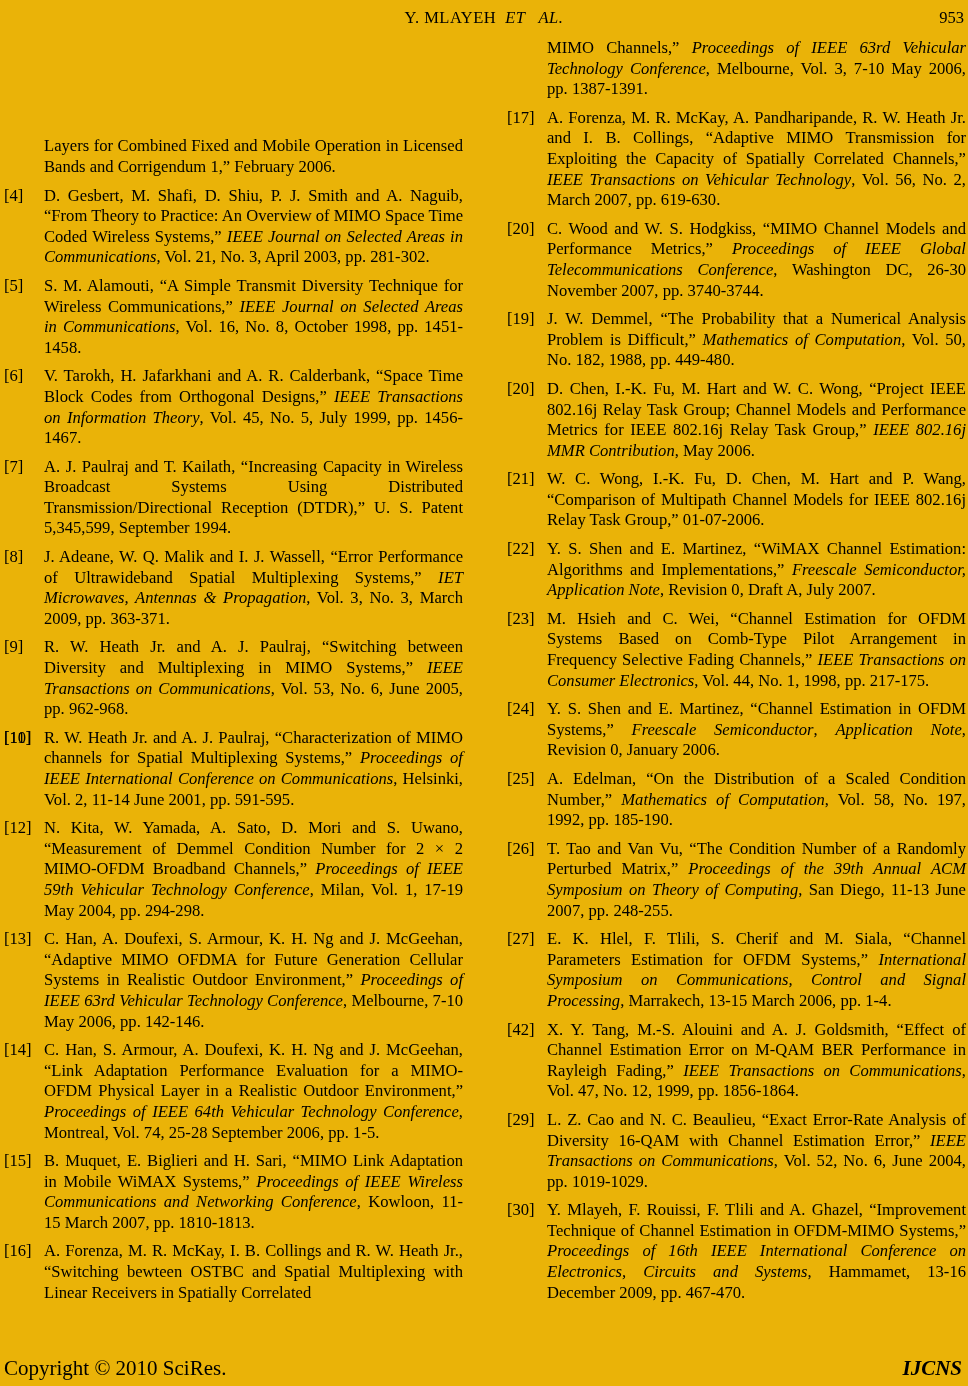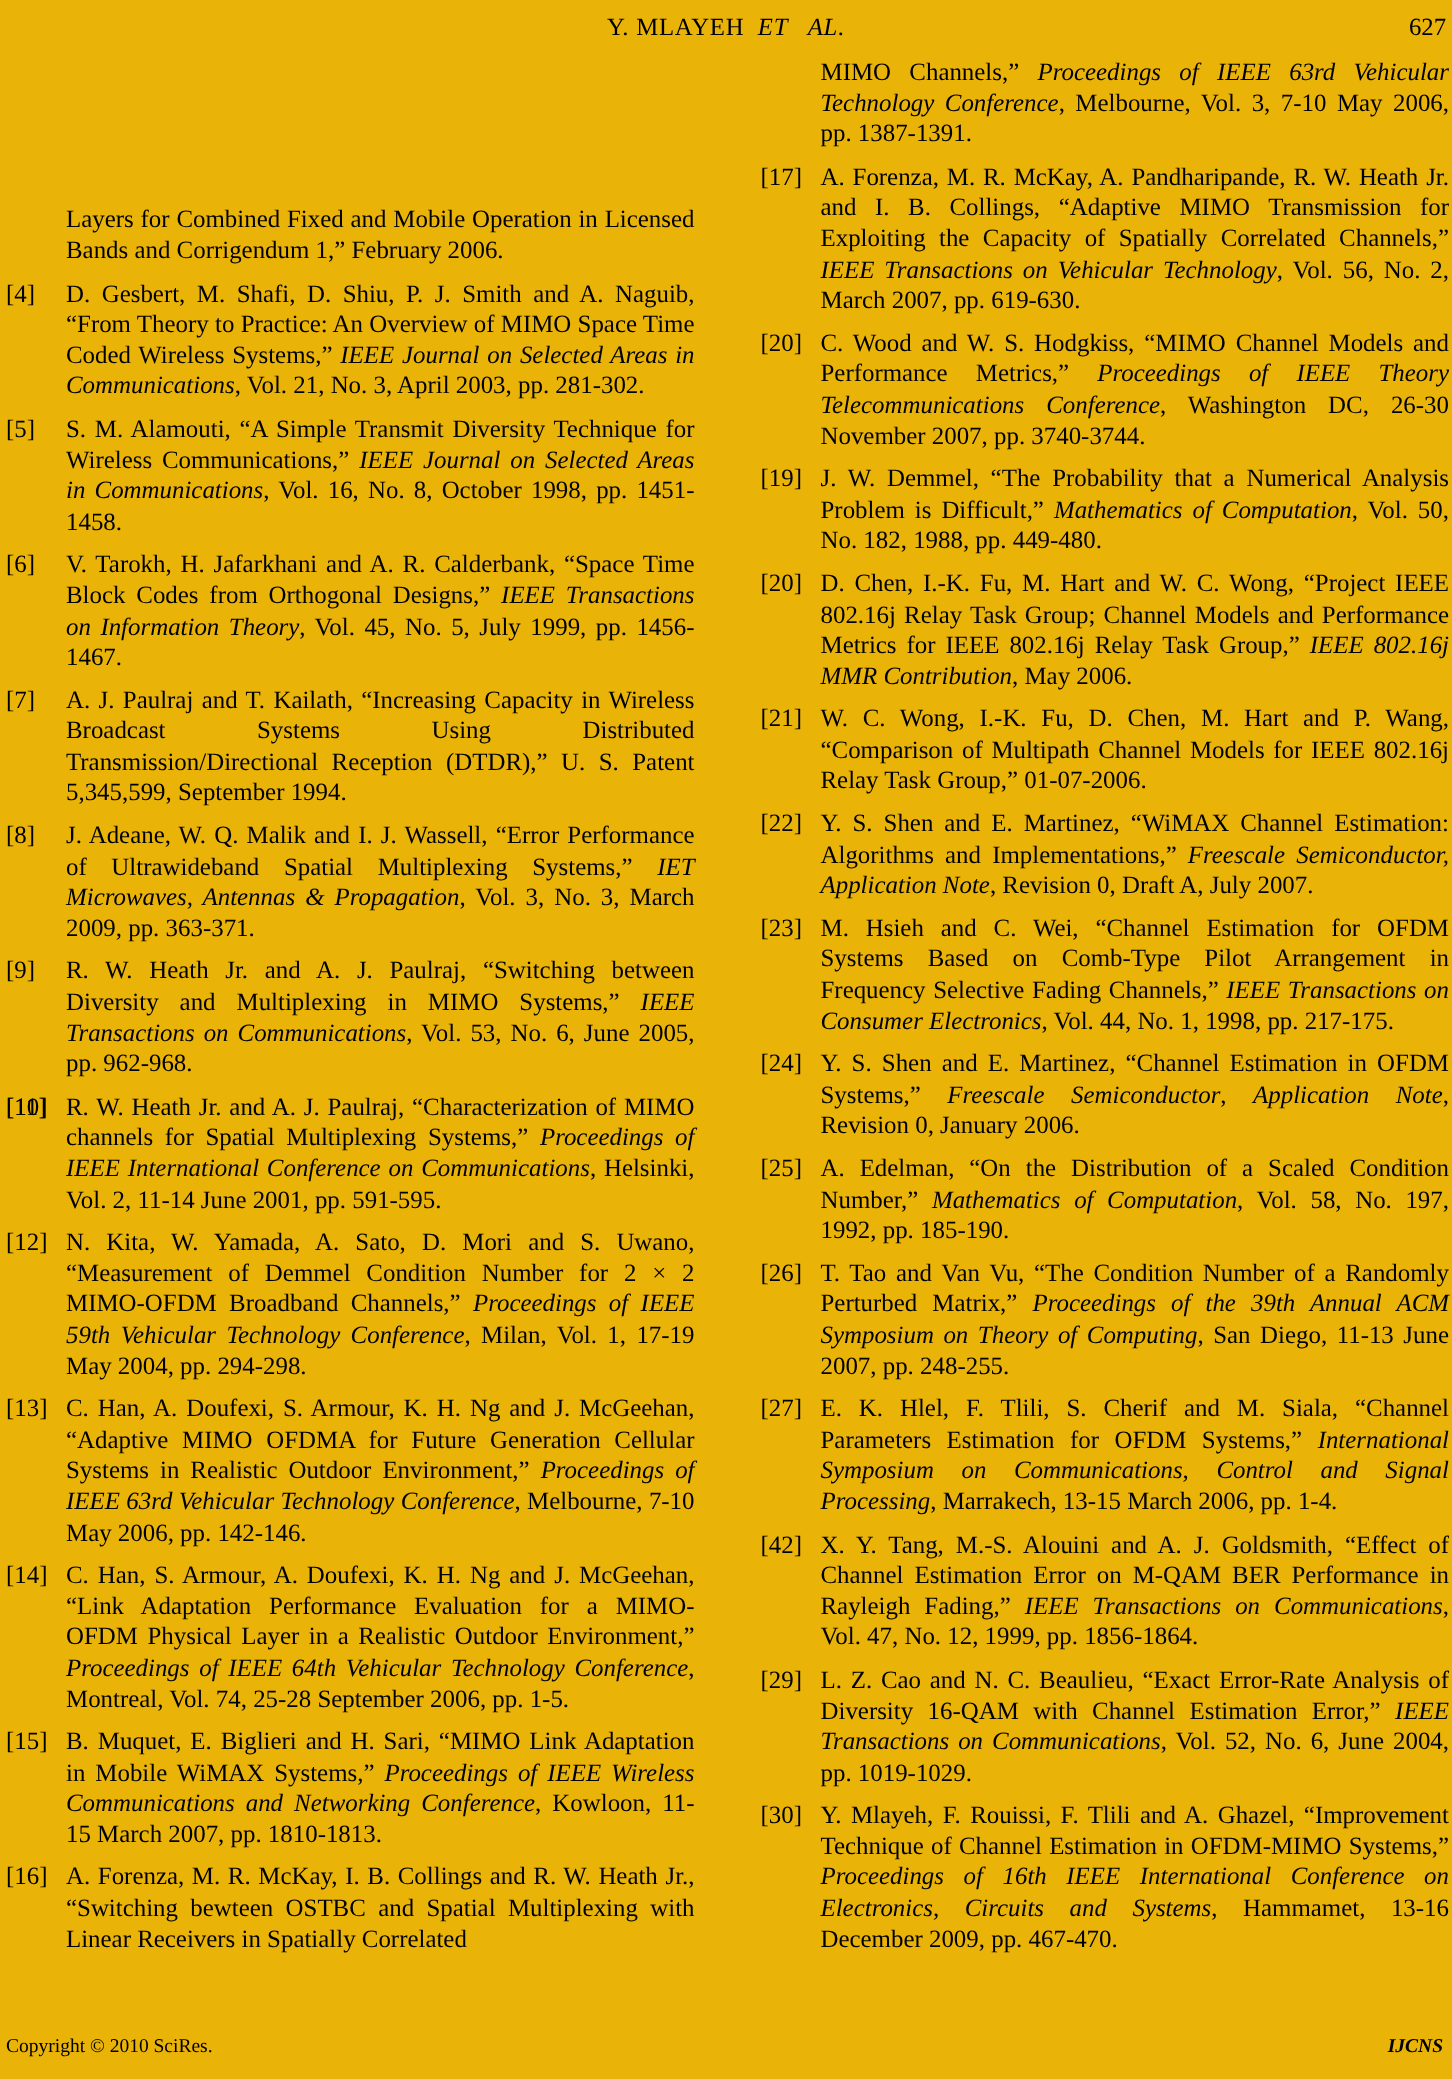--- a/index.html
+++ b/index.html
@@ -58,41 +58,41 @@
     left: 0;
     top: 0;
   }
   .it { font-style: italic; }
   .footer {
     position: absolute;
     left: 4px;
     right: 4px;
     bottom: 8px;
     height: 22px;
-    font-size: 13px;
+    font-size: 21px;
   }
   .copyright { position: absolute; left: 0; top: 0; }
   .journal {
     position: absolute;
     right: 2px;
     top: 0;
     font-style: italic;
     font-weight: bold;
   }
 </style>
 </head>
 <body>
 
 <div class="page">
 
   <div class="header">
     <div class="running-title">
       <span>Y. MLAYEH</span><span class="suffix">ET AL.</span>
     </div>
-    <span class="page-number">627</span>
+    <span class="page-number">953</span>
   </div>
 
   <div class="content">
     <div class="col" id="col-left">
         <div class="ref"><span class="num"></span><span><span>Layers for Combined Fixed and Mobile Operation in Licensed Bands and Corrigendum 1,” February 2006.</span></span></div>
         <div class="ref"><span class="num">[4]</span><span><span>D. Gesbert, M. Shafi, D. Shiu, P. J. Smith and A. Naguib, “From Theory to Practice: An Overview of MIMO Space Time Coded Wireless Systems,” </span><span class="it">IEEE Journal on Selected Areas in Communications</span><span>, Vol. 21, No. 3, April 2003, pp. 281-302.</span></span></div>
         <div class="ref"><span class="num">[5]</span><span><span>S. M. Alamouti, “A Simple Transmit Diversity Technique for Wireless Communications,” </span><span class="it">IEEE Journal on Selected Areas in Communications</span><span>, Vol. 16, No. 8, October 1998, pp. 1451-1458.</span></span></div>
         <div class="ref"><span class="num">[6]</span><span><span>V. Tarokh, H. Jafarkhani and A. R. Calderbank, “Space Time Block Codes from Orthogonal Designs,” </span><span class="it">IEEE Transactions on Information Theory</span><span>, Vol. 45, No. 5, July 1999, pp. 1456-1467.</span></span></div>
         <div class="ref"><span class="num">[7]</span><span><span>A. J. Paulraj and T. Kailath, “Increasing Capacity in Wireless Broadcast Systems Using Distributed Transmission/Directional Reception (DTDR),” U. S. Patent 5,345,599, September 1994.</span></span></div>
         <div class="ref"><span class="num">[8]</span><span><span>J. Adeane, W. Q. Malik and I. J. Wassell, “Error Performance of Ultrawideband Spatial Multiplexing Systems,” </span><span class="it">IET Microwaves, Antennas &amp; Propagation</span><span>, Vol. 3, No. 3, March 2009, pp. 363-371.</span></span></div>
@@ -101,21 +101,21 @@
         <div class="ref"><span class="num">[11]</span><span><span>R. W. Heath Jr. and A. J. Paulraj, “Characterization of MIMO channels for Spatial Multiplexing Systems,” </span><span class="it">Proceedings of IEEE International Conference on Communications</span><span>, Helsinki, Vol. 2, 11-14 June 2001, pp. 591-595.</span></span></div>
         <div class="ref"><span class="num">[12]</span><span><span>N. Kita, W. Yamada, A. Sato, D. Mori and S. Uwano, “Measurement of Demmel Condition Number for 2 × 2 MIMO-OFDM Broadband Channels,” </span><span class="it">Proceedings of IEEE 59th Vehicular Technology Conference</span><span>, Milan, Vol. 1, 17-19 May 2004, pp. 294-298.</span></span></div>
         <div class="ref"><span class="num">[13]</span><span><span>C. Han, A. Doufexi, S. Armour, K. H. Ng and J. McGeehan, “Adaptive MIMO OFDMA for Future Generation Cellular Systems in Realistic Outdoor Environment,” </span><span class="it">Proceedings of IEEE 63rd Vehicular Technology Conference</span><span>, Melbourne, 7-10 May 2006, pp. 142-146.</span></span></div>
         <div class="ref"><span class="num">[14]</span><span><span>C. Han, S. Armour, A. Doufexi, K. H. Ng and J. McGeehan, “Link Adaptation Performance Evaluation for a MIMO-OFDM Physical Layer in a Realistic Outdoor Environment,” </span><span class="it">Proceedings of IEEE 64th Vehicular Technology Conference</span><span>, Montreal, Vol. 74, 25-28 September 2006, pp. 1-5.</span></span></div>
         <div class="ref"><span class="num">[15]</span><span><span>B. Muquet, E. Biglieri and H. Sari, “MIMO Link Adaptation in Mobile WiMAX Systems,” </span><span class="it">Proceedings of IEEE Wireless Communications and Networking Conference</span><span>, Kowloon, 11-15 March 2007, pp. 1810-1813.</span></span></div>
         <div class="ref"><span class="num">[16]</span><span><span>A. Forenza, M. R. McKay, I. B. Collings and R. W. Heath Jr., “Switching bewteen OSTBC and Spatial Multiplexing with Linear Receivers in Spatially Correlated</span></span></div>
       </div>
     <div class="col" id="col-right">
         <div class="ref"><span class="num"></span><span><span>MIMO Channels,” </span><span class="it">Proceedings of IEEE 63rd Vehicular Technology Conference</span><span>, Melbourne, Vol. 3, 7-10 May 2006, pp. 1387-1391.</span></span></div>
         <div class="ref"><span class="num">[17]</span><span><span>A. Forenza, M. R. McKay, A. Pandharipande, R. W. Heath Jr. and I. B. Collings, “Adaptive MIMO Transmission for Exploiting the Capacity of Spatially Correlated Channels,” </span><span class="it">IEEE Transactions on Vehicular Technology</span><span>, Vol. 56, No. 2, March 2007, pp. 619-630.</span></span></div>
-        <div class="ref"><span class="num">[20]</span><span><span>C. Wood and W. S. Hodgkiss, “MIMO Channel Models and Performance Metrics,” </span><span class="it">Proceedings of IEEE Theory Telecommunications Conference</span><span>, Washington DC, 26-30 November 2007, pp. 3740-3744.</span></span></div>
+        <div class="ref"><span class="num">[20]</span><span><span>C. Wood and W. S. Hodgkiss, “MIMO Channel Models and Performance Metrics,” </span><span class="it">Proceedings of IEEE Global Telecommunications Conference</span><span>, Washington DC, 26-30 November 2007, pp. 3740-3744.</span></span></div>
         <div class="ref"><span class="num">[19]</span><span><span>J. W. Demmel, “The Probability that a Numerical Analysis Problem is Difficult,” </span><span class="it">Mathematics of Computation</span><span>, Vol. 50, No. 182, 1988, pp. 449-480.</span></span></div>
         <div class="ref"><span class="num">[20]</span><span><span>D. Chen, I.-K. Fu, M. Hart and W. C. Wong, “Project IEEE 802.16j Relay Task Group; Channel Models and Performance Metrics for IEEE 802.16j Relay Task Group,” </span><span class="it">IEEE 802.16j MMR Contribution</span><span>, May 2006.</span></span></div>
         <div class="ref"><span class="num">[21]</span><span><span>W. C. Wong, I.-K. Fu, D. Chen, M. Hart and P. Wang, “Comparison of Multipath Channel Models for IEEE 802.16j Relay Task Group,” 01-07-2006.</span></span></div>
         <div class="ref"><span class="num">[22]</span><span><span>Y. S. Shen and E. Martinez, “WiMAX Channel Estimation: Algorithms and Implementations,” </span><span class="it">Freescale Semiconductor, Application Note</span><span>, Revision 0, Draft A, July 2007.</span></span></div>
         <div class="ref"><span class="num">[23]</span><span><span>M. Hsieh and C. Wei, “Channel Estimation for OFDM Systems Based on Comb-Type Pilot Arrangement in Frequency Selective Fading Channels,” </span><span class="it">IEEE Transactions on Consumer Electronics</span><span>, Vol. 44, No. 1, 1998, pp. 217-175.</span></span></div>
         <div class="ref"><span class="num">[24]</span><span><span>Y. S. Shen and E. Martinez, “Channel Estimation in OFDM Systems,” </span><span class="it">Freescale Semiconductor</span><span>, </span><span class="it">Application Note</span><span>, Revision 0, January 2006.</span></span></div>
         <div class="ref"><span class="num">[25]</span><span><span>A. Edelman, “On the Distribution of a Scaled Condition Number,” </span><span class="it">Mathematics of Computation</span><span>, Vol. 58, No. 197, 1992, pp. 185-190.</span></span></div>
         <div class="ref"><span class="num">[26]</span><span><span>T. Tao and Van Vu, “The Condition Number of a Randomly Perturbed Matrix,” </span><span class="it">Proceedings of the 39th Annual ACM Symposium on Theory of Computing</span><span>, San Diego, 11-13 June 2007, pp. 248-255.</span></span></div>
         <div class="ref"><span class="num">[27]</span><span><span>E. K. Hlel, F. Tlili, S. Cherif and M. Siala, “Channel Parameters Estimation for OFDM Systems,” </span><span class="it">International Symposium on Communications, Control and Signal Processing</span><span>, Marrakech, 13-15 March 2006, pp. 1-4.</span></span></div>
         <div class="ref"><span class="num">[42]</span><span><span>X. Y. Tang, M.-S. Alouini and A. J. Goldsmith, “Effect of Channel Estimation Error on M-QAM BER Performance in Rayleigh Fading,” </span><span class="it">IEEE Transactions on Communications</span><span>, Vol. 47, No. 12, 1999, pp. 1856-1864.</span></span></div>

